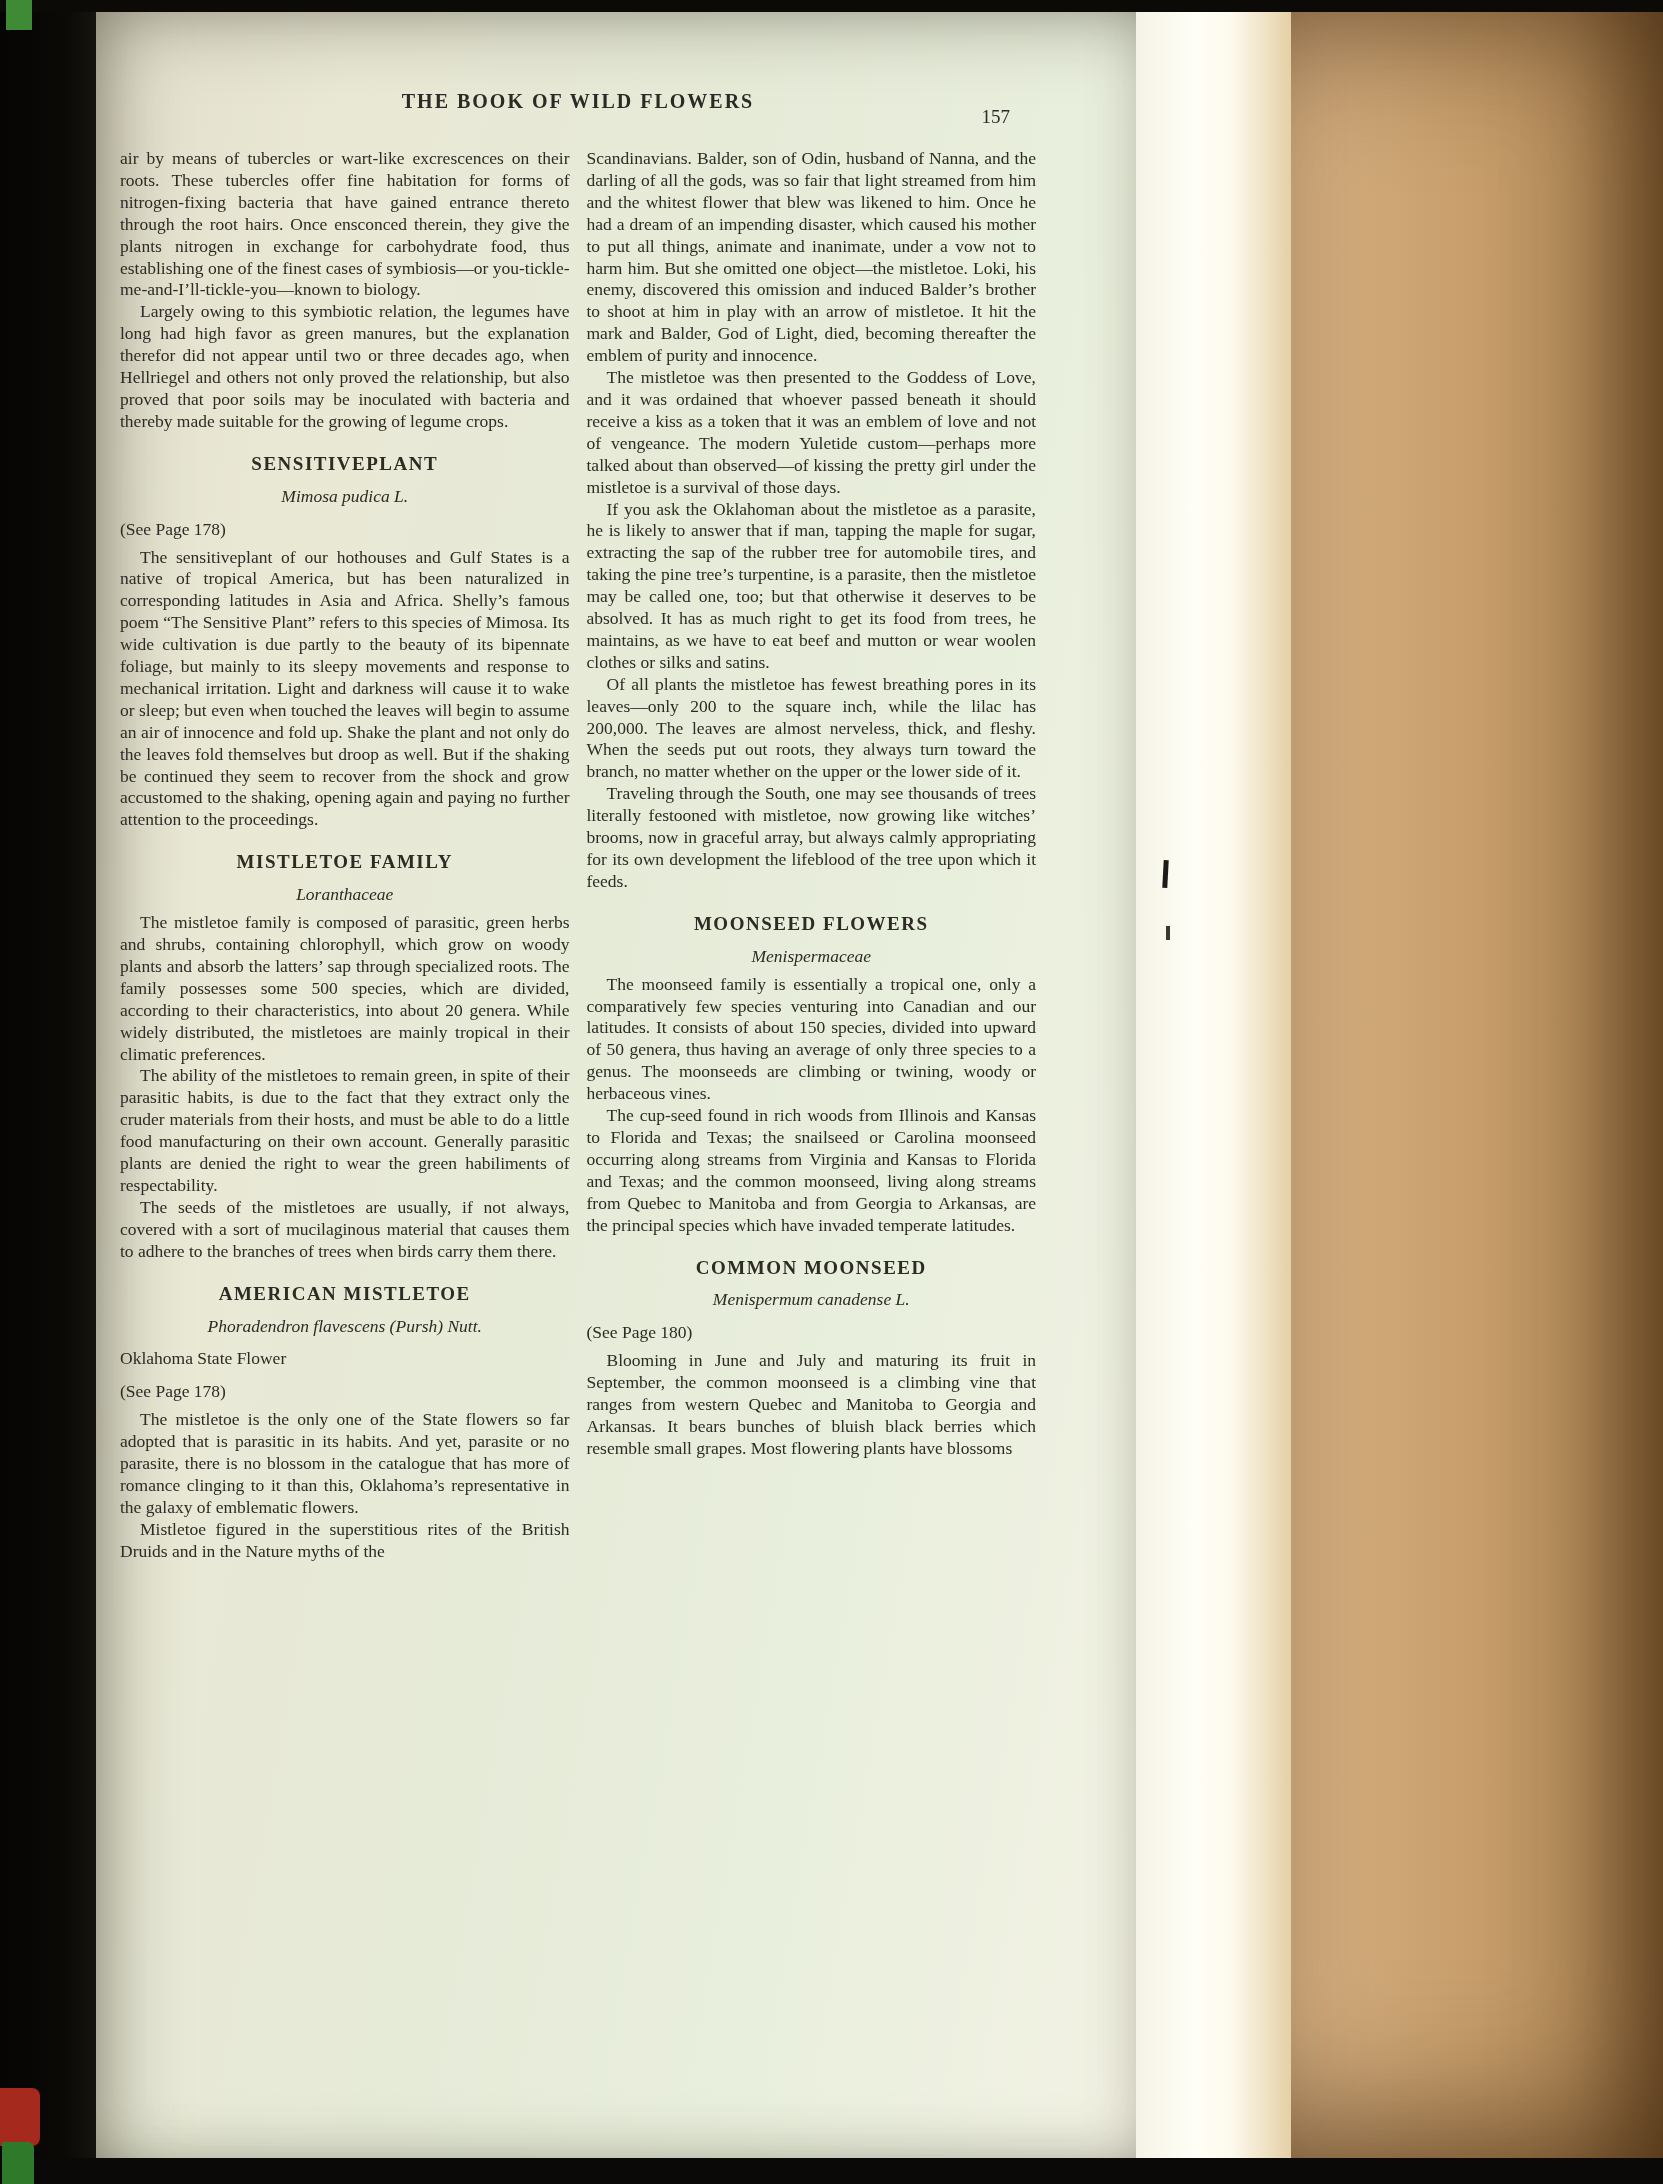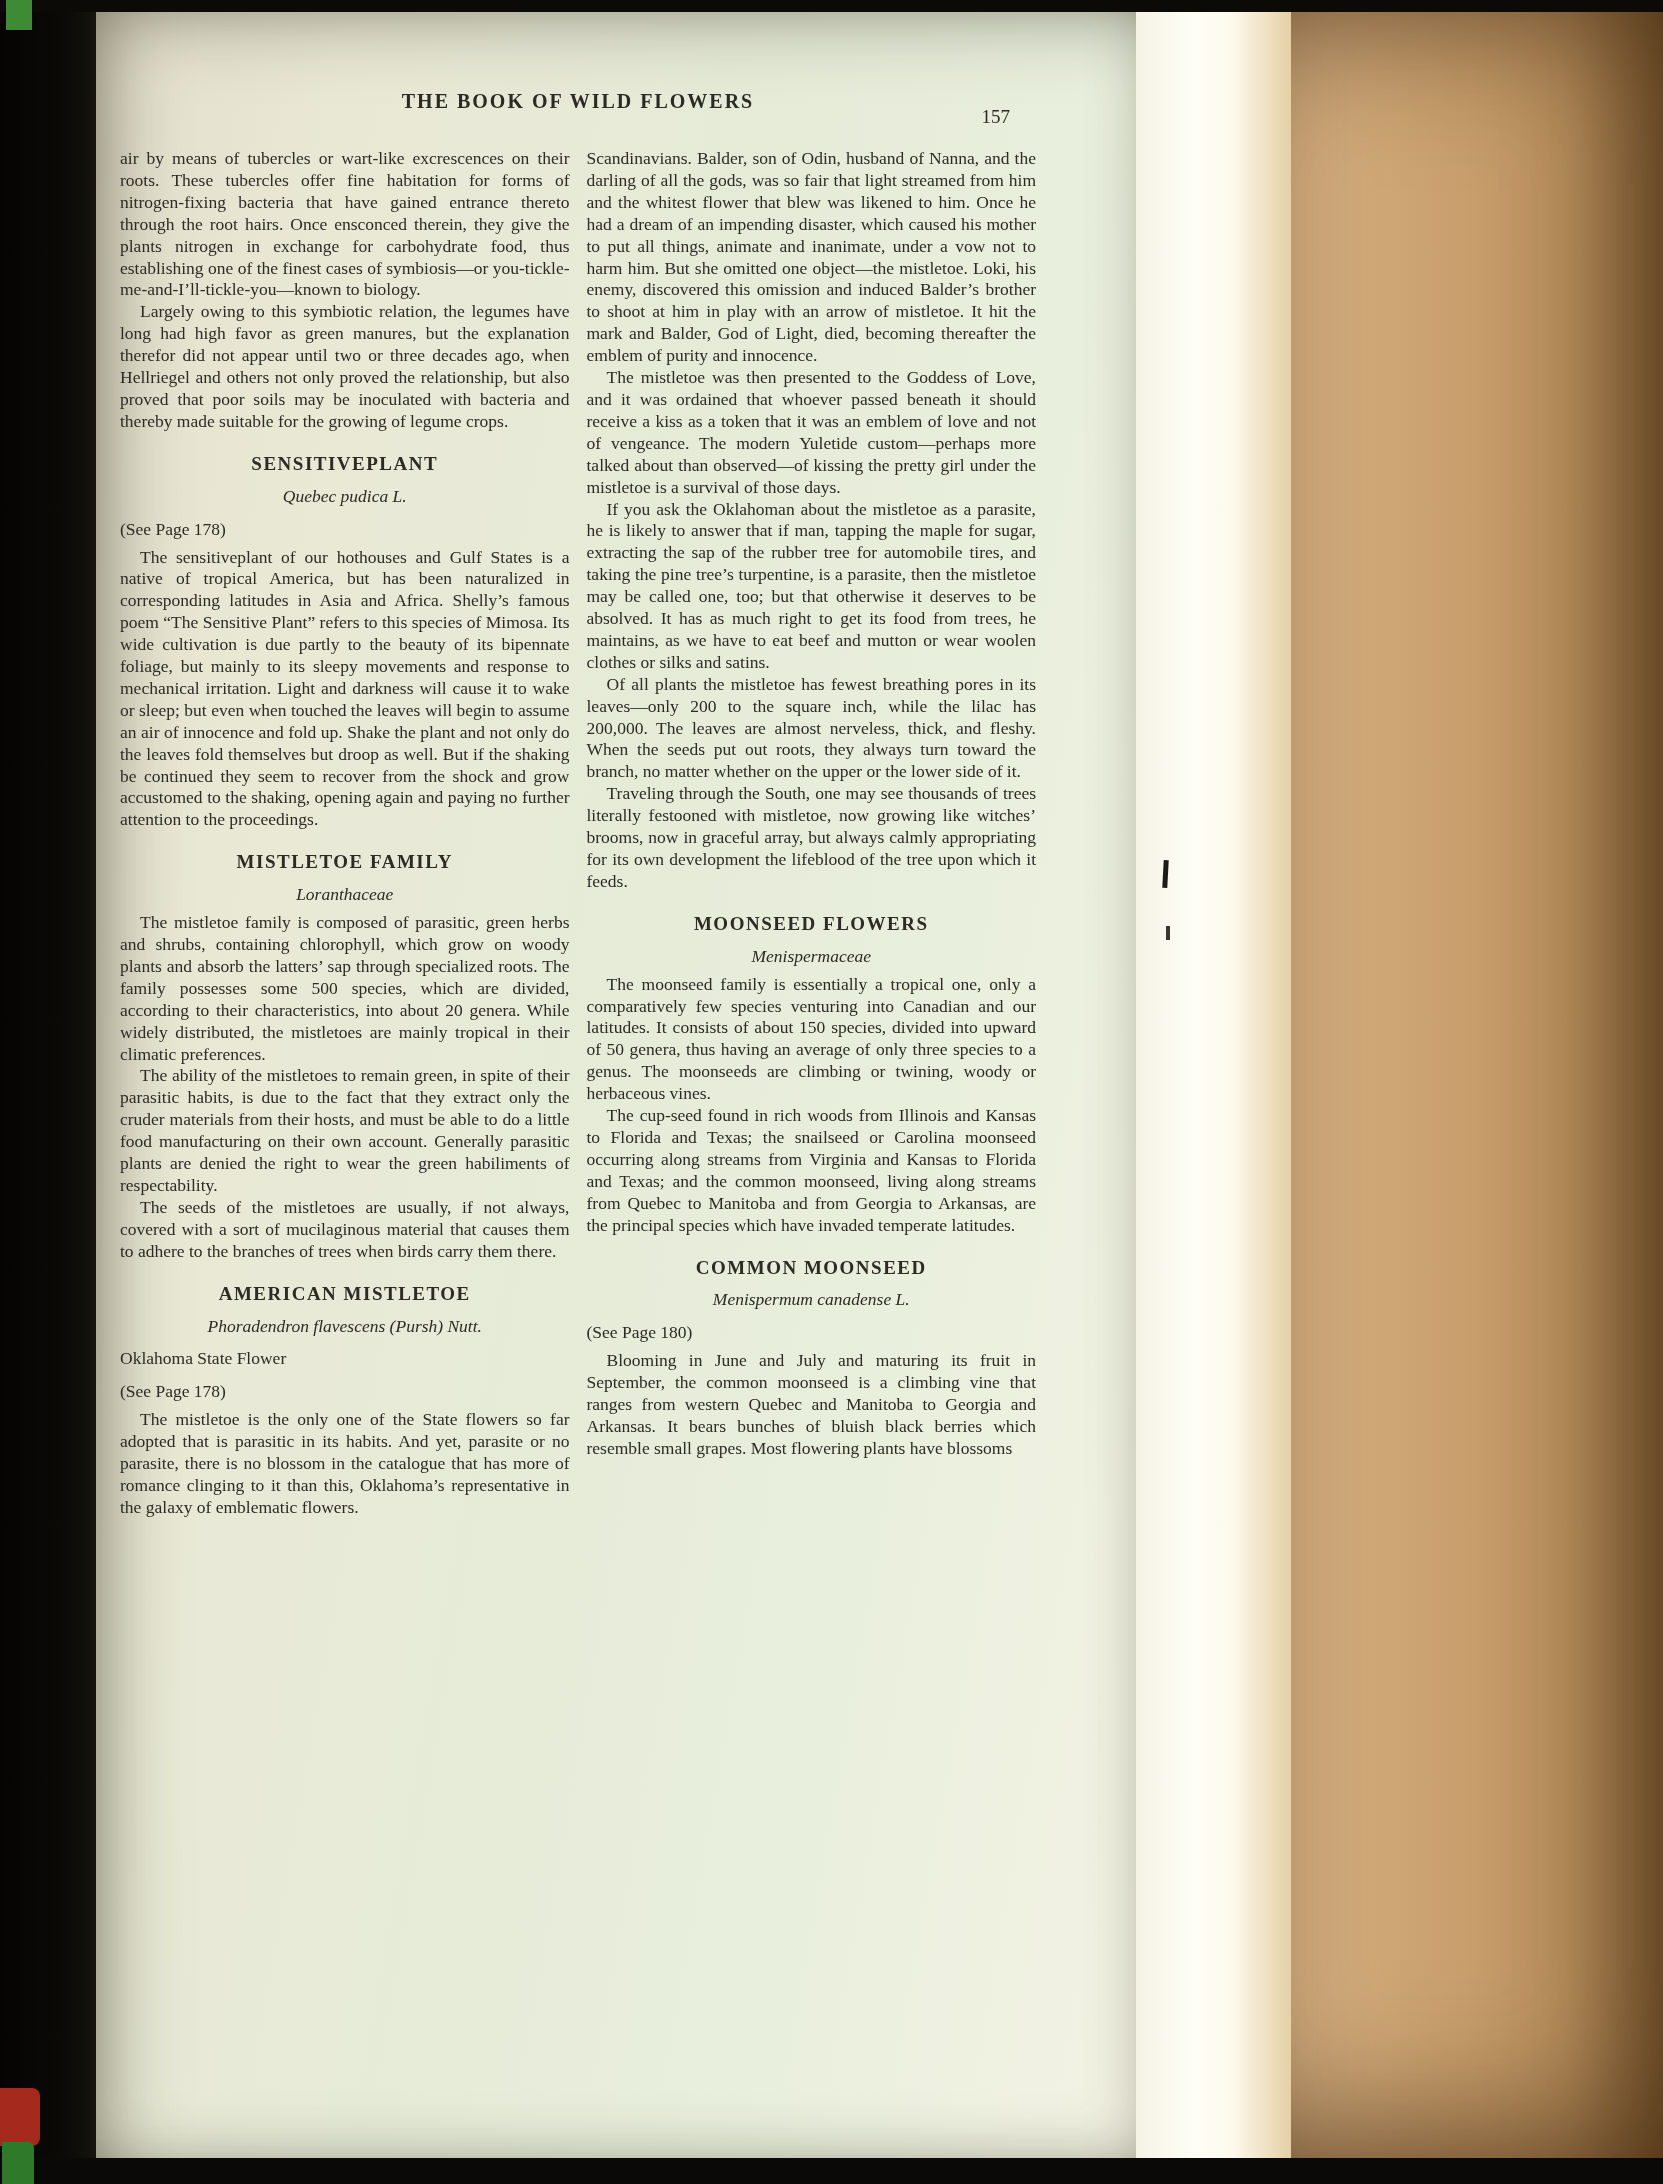--- a/index.html
+++ b/index.html
@@ -86,33 +86,34 @@
     <div class="content">
       <div class="header">
         <div class="running-title">THE BOOK OF WILD FLOWERS</div>
         <div class="page-number">157</div>
       </div>
       <div class="columns">
         <div class="col">
             <div class="paragraph">air by means of tubercles or wart-like excrescences on their roots.  These tubercles offer fine habitation for forms of nitrogen-fixing bacteria that have gained entrance thereto through the root hairs.  Once ensconced therein, they give the plants nitrogen in exchange for carbohydrate food, thus establishing one of the finest cases of symbiosis—or you-tickle-me-and-I’ll-tickle-you—known to biology.</div>
             <div class="paragraph indent">Largely owing to this symbiotic relation, the legumes have long had high favor as green manures, but the explanation therefor did not appear until two or three decades ago, when Hellriegel and others not only proved the relationship, but also proved that poor soils may be inoculated with bacteria and thereby made suitable for the growing of legume crops.</div>
             <div class="heading">SENSITIVEPLANT</div>
-            <div class="italic-center">Quebec pudica L.</div>
+            <div class="italic-center">Mimosa pudica L.</div>
             <div class="center">(See Page 178)</div>
             <div class="paragraph indent">The sensitiveplant of our hothouses and Gulf States is a native of tropical America, but has been naturalized in corresponding latitudes in Asia and Africa.  Shelly’s famous poem “The Sensitive Plant” refers to this species of Mimosa.  Its wide cultivation is due partly to the beauty of its bipennate foliage, but mainly to its sleepy movements and response to mechanical irritation.  Light and darkness will cause it to wake or sleep; but even when touched the leaves will begin to assume an air of innocence and fold up.  Shake the plant and not only do the leaves fold themselves but droop as well.  But if the shaking be continued they seem to recover from the shock and grow accustomed to the shaking, opening again and paying no further attention to the proceedings.</div>
             <div class="heading">MISTLETOE FAMILY</div>
             <div class="italic-center">Loranthaceae</div>
             <div class="paragraph indent">The mistletoe family is composed of parasitic, green herbs and shrubs, containing chlorophyll, which grow on woody plants and absorb the latters’ sap through specialized roots.  The family possesses some 500 species, which are divided, according to their characteristics, into about 20 genera.  While widely distributed, the mistletoes are mainly tropical in their climatic preferences.</div>
             <div class="paragraph indent">The ability of the mistletoes to remain green, in spite of their parasitic habits, is due to the fact that they extract only the cruder materials from their hosts, and must be able to do a little food manufacturing on their own account.  Generally parasitic plants are denied the right to wear the green habiliments of respectability.</div>
             <div class="paragraph indent">The seeds of the mistletoes are usually, if not always, covered with a sort of mucilaginous material that causes them to adhere to the branches of trees when birds carry them there.</div>
             <div class="heading">AMERICAN MISTLETOE</div>
             <div class="italic-center">Phoradendron flavescens (Pursh) Nutt.</div>
             <div class="center">Oklahoma State Flower</div>
             <div class="center">(See Page 178)</div>
             <div class="paragraph indent">The mistletoe is the only one of the State flowers so far adopted that is parasitic in its habits.  And yet, parasite or no parasite, there is no blossom in the catalogue that has more of romance clinging to it than this, Oklahoma’s representative in the galaxy of emblematic flowers.</div>
+            <div class="paragraph indent">Mistletoe figured in the superstitious rites of the British Druids and in the Nature myths of the</div>
           </div>
         <div class="col">
             <div class="paragraph">Scandinavians.  Balder, son of Odin, husband of Nanna, and the darling of all the gods, was so fair that light streamed from him and the whitest flower that blew was likened to him.  Once he had a dream of an impending disaster, which caused his mother to put all things, animate and inanimate, under a vow not to harm him.  But she omitted one object—the mistletoe.  Loki, his enemy, discovered this omission and induced Balder’s brother to shoot at him in play with an arrow of mistletoe.  It hit the mark and Balder, God of Light, died, becoming thereafter the emblem of purity and innocence.</div>
             <div class="paragraph indent">The mistletoe was then presented to the Goddess of Love, and it was ordained that whoever passed beneath it should receive a kiss as a token that it was an emblem of love and not of vengeance.  The modern Yuletide custom—perhaps more talked about than observed—of kissing the pretty girl under the mistletoe is a survival of those days.</div>
             <div class="paragraph indent">If you ask the Oklahoman about the mistletoe as a parasite, he is likely to answer that if man, tapping the maple for sugar, extracting the sap of the rubber tree for automobile tires, and taking the pine tree’s turpentine, is a parasite, then the mistletoe may be called one, too; but that otherwise it deserves to be absolved.  It has as much right to get its food from trees, he maintains, as we have to eat beef and mutton or wear woolen clothes or silks and satins.</div>
             <div class="paragraph indent">Of all plants the mistletoe has fewest breathing pores in its leaves—only 200 to the square inch, while the lilac has 200,000.  The leaves are almost nerveless, thick, and fleshy.  When the seeds put out roots, they always turn toward the branch, no matter whether on the upper or the lower side of it.</div>
             <div class="paragraph indent">Traveling through the South, one may see thousands of trees literally festooned with mistletoe, now growing like witches’ brooms, now in graceful array, but always calmly appropriating for its own development the lifeblood of the tree upon which it feeds.</div>
             <div class="heading">MOONSEED FLOWERS</div>
             <div class="italic-center">Menispermaceae</div>
             <div class="paragraph indent">The moonseed family is essentially a tropical one, only a comparatively few species venturing into Canadian and our latitudes.  It consists of about 150 species, divided into upward of 50 genera, thus having an average of only three species to a genus.  The moonseeds are climbing or twining, woody or herbaceous vines.</div>

